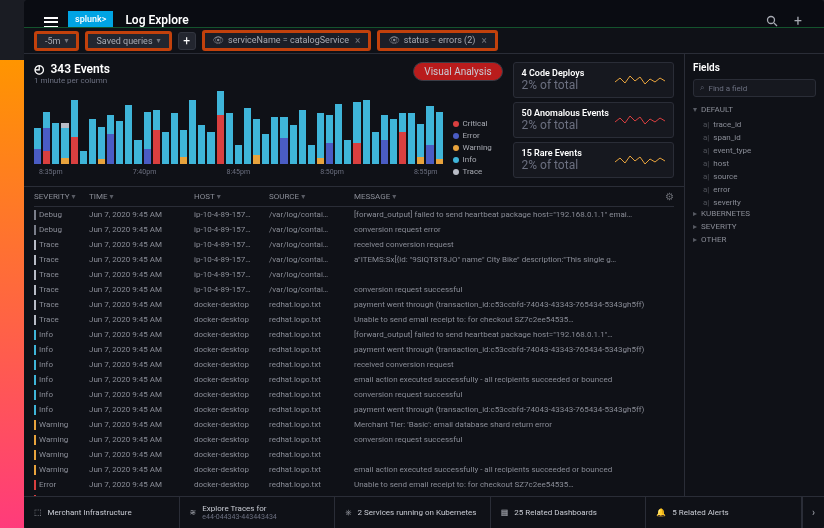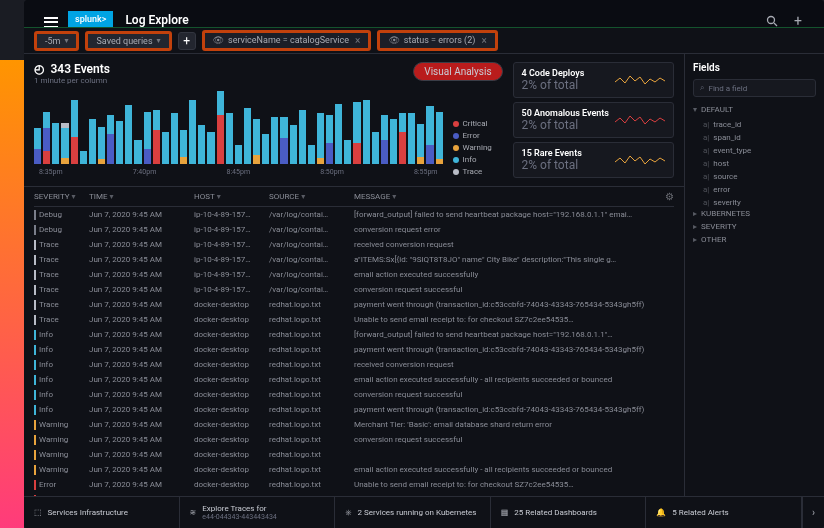--- a/index.html
+++ b/index.html
@@ -407,21 +407,20 @@
               <div class="cell time">Jun 7, 2020 9:45 AM</div>
               <div class="cell host">ip-10-4-89-157…</div>
               <div class="cell src">/var/log/contai…</div>
               <div class="cell msg">a"ITEMS:Sx[{id: "9SIQT8T8JO" name" City Bike"   description:"This single g…</div>
             </div>
             <div class="row">
               <div class="cell sev"><span class="sev-bar" style="background:#b8bcc6"></span>Trace</div>
               <div class="cell time">Jun 7, 2020 9:45 AM</div>
               <div class="cell host">ip-10-4-89-157…</div>
               <div class="cell src">/var/log/contai…</div>
-              <div class="cell msg">email action executed successfully</div>
             </div>
             <div class="row">
               <div class="cell sev"><span class="sev-bar" style="background:#b8bcc6"></span>Trace</div>
               <div class="cell time">Jun 7, 2020 9:45 AM</div>
               <div class="cell host">ip-10-4-89-157…</div>
               <div class="cell src">/var/log/contai…</div>
               <div class="cell msg">conversion request successful</div>
             </div>
             <div class="row">
               <div class="cell sev"><span class="sev-bar" style="background:#b8bcc6"></span>Trace</div>
@@ -576,21 +575,21 @@
             <span>OTHER</span>
           </div>
         </div>
     </div>
   </div>
 
   <div class="footer" id="footer">
       <div class="foot-item">
         <span>⬚</span>
         <div>
-          <div class="foot-title">Services Infrastructure</div>
+          <div class="foot-title">Merchant Infrastructure</div>
         </div>
       </div>
       <div class="foot-item">
         <span>≋</span>
         <div>
           <div class="foot-title">Explore Traces for</div>
           <div class="foot-sub">e44-044343-443443434</div>
         </div>
       </div>
       <div class="foot-item">

